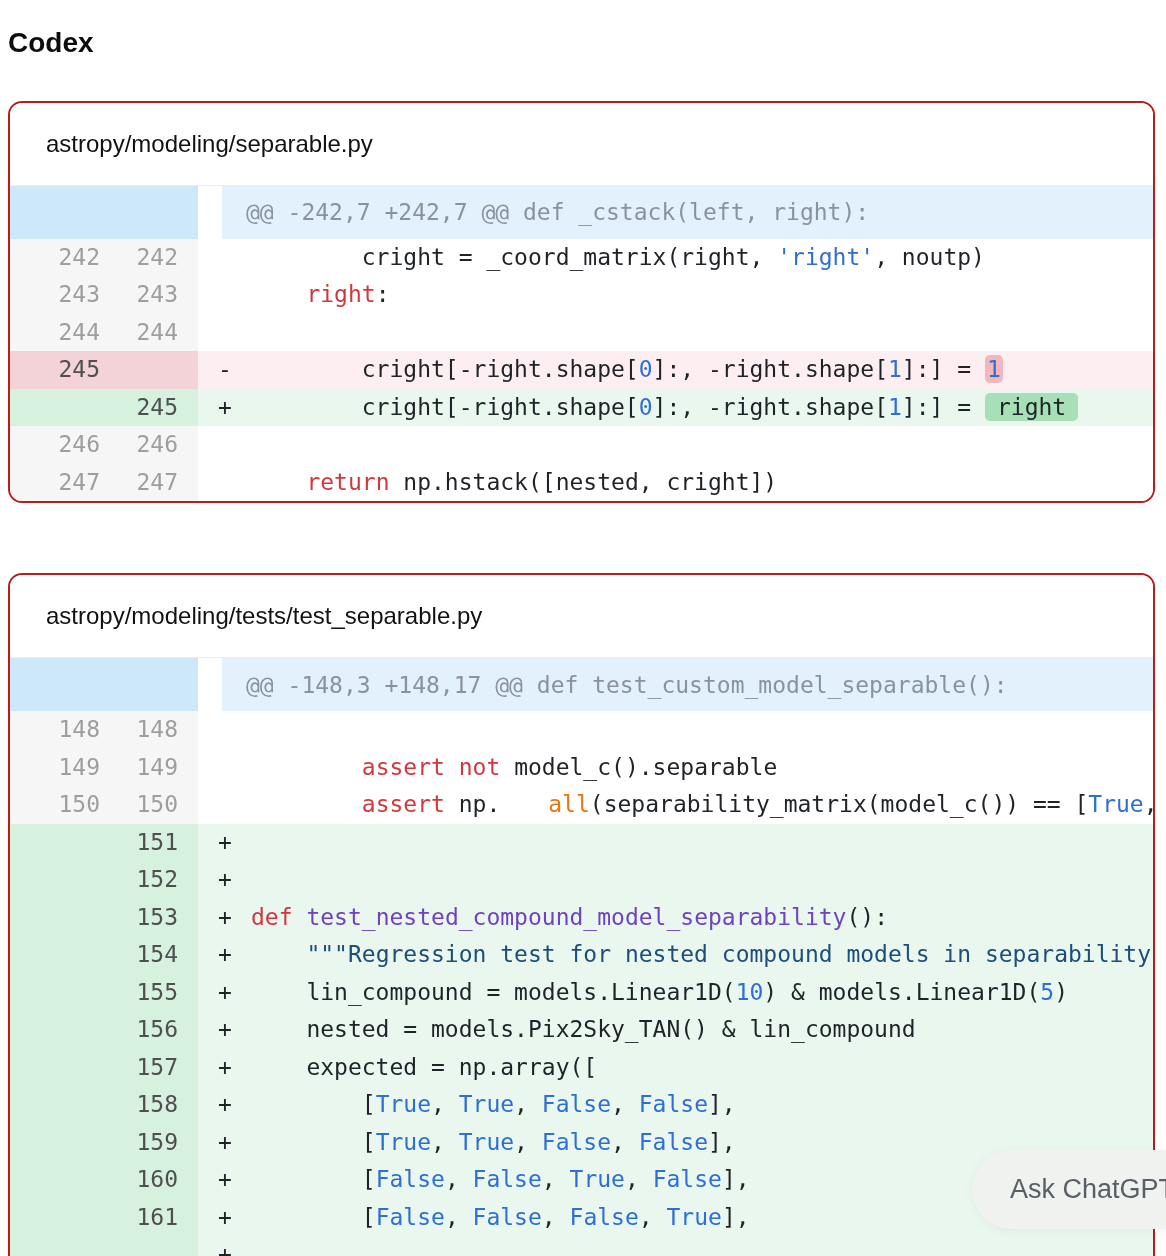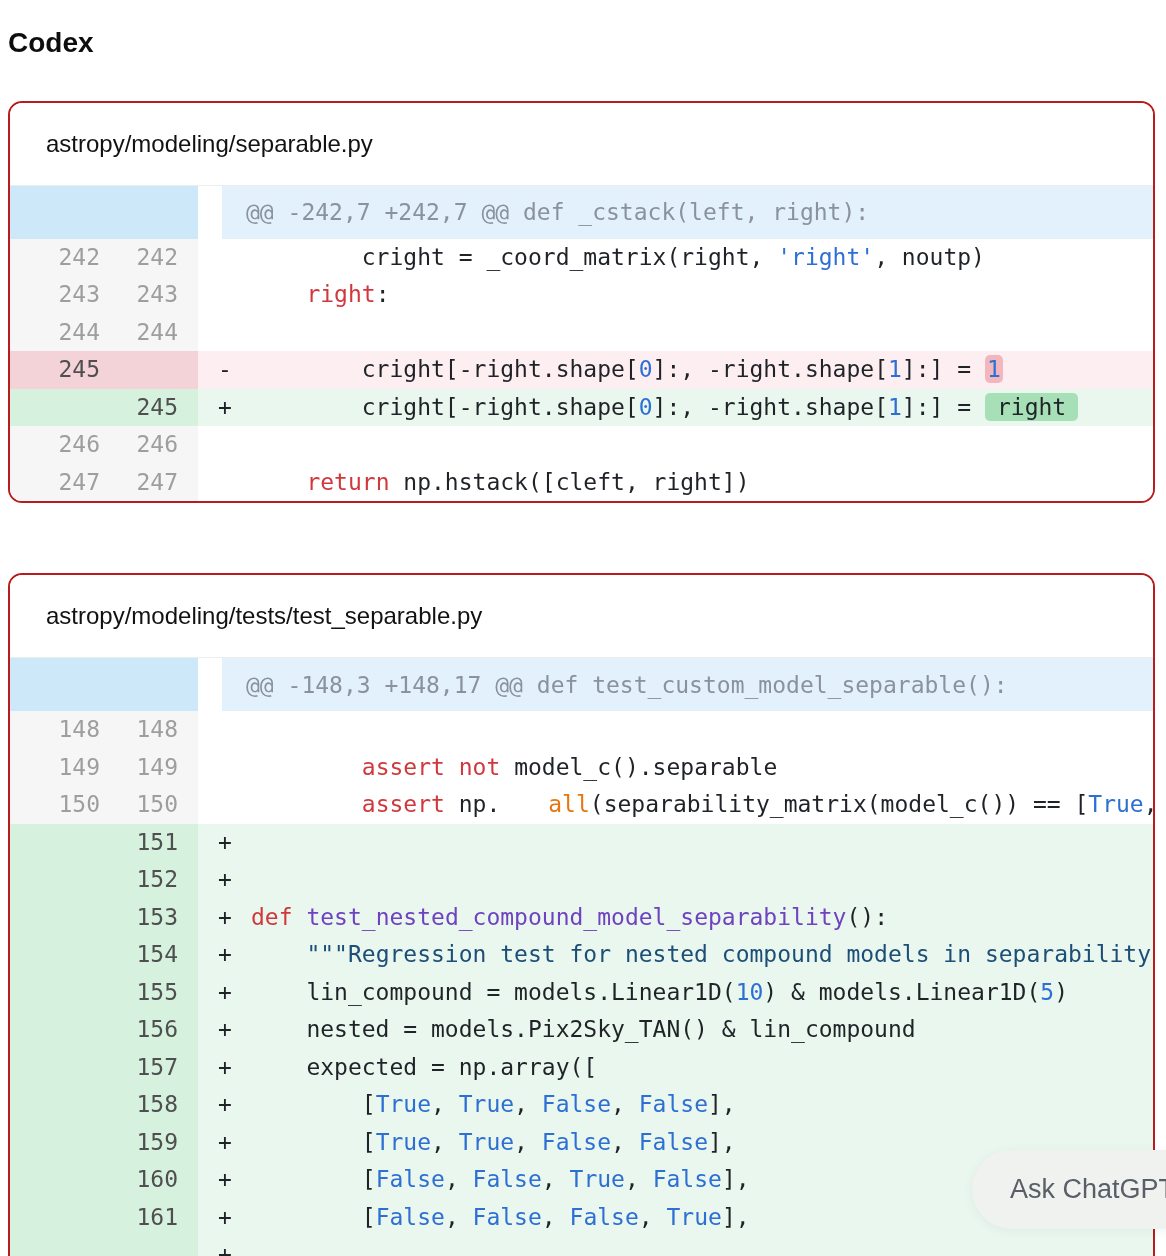--- a/index.html
+++ b/index.html
@@ -127,21 +127,21 @@
             <span class="ln ln-old">246</span>
             <span class="ln ln-new">246</span>
           </div>
           <div class="code"><span class="marker"> </span></div>
         </div>
         <div class="row ctx">
           <div class="gutter">
             <span class="ln ln-old">247</span>
             <span class="ln ln-new">247</span>
           </div>
-          <div class="code"><span class="marker"> </span><span class="seg-d">    </span><span class="seg-k">return</span><span class="seg-d"> np.hstack([cleft, right])</span></div>
+          <div class="code"><span class="marker"> </span><span class="seg-d">    </span><span class="seg-k">return</span><span class="seg-d"> np.hstack([nested, cright])</span></div>
         </div>
       </div>
   </div>
 </div>
 
 <div class="card card-2">
   <div class="file-header">
     <span>astropy/modeling/tests/test_separable.py</span>
   </div>
   <div class="diff">

